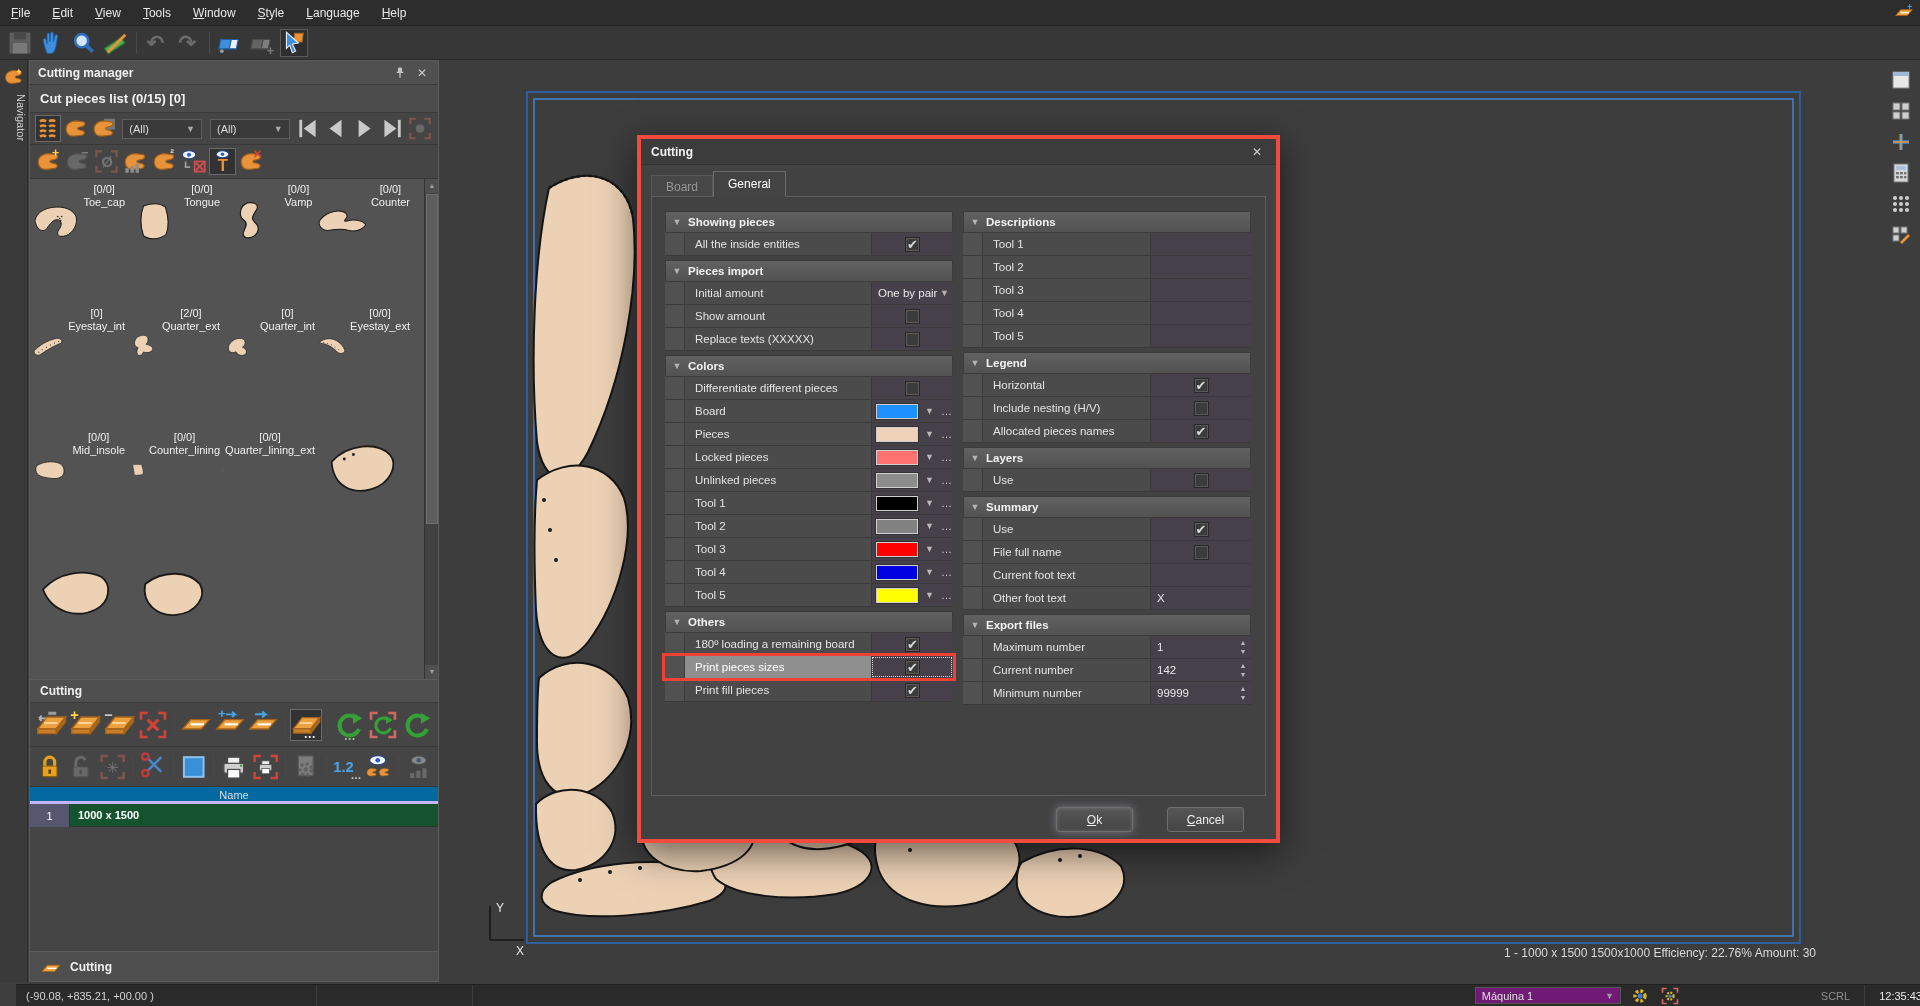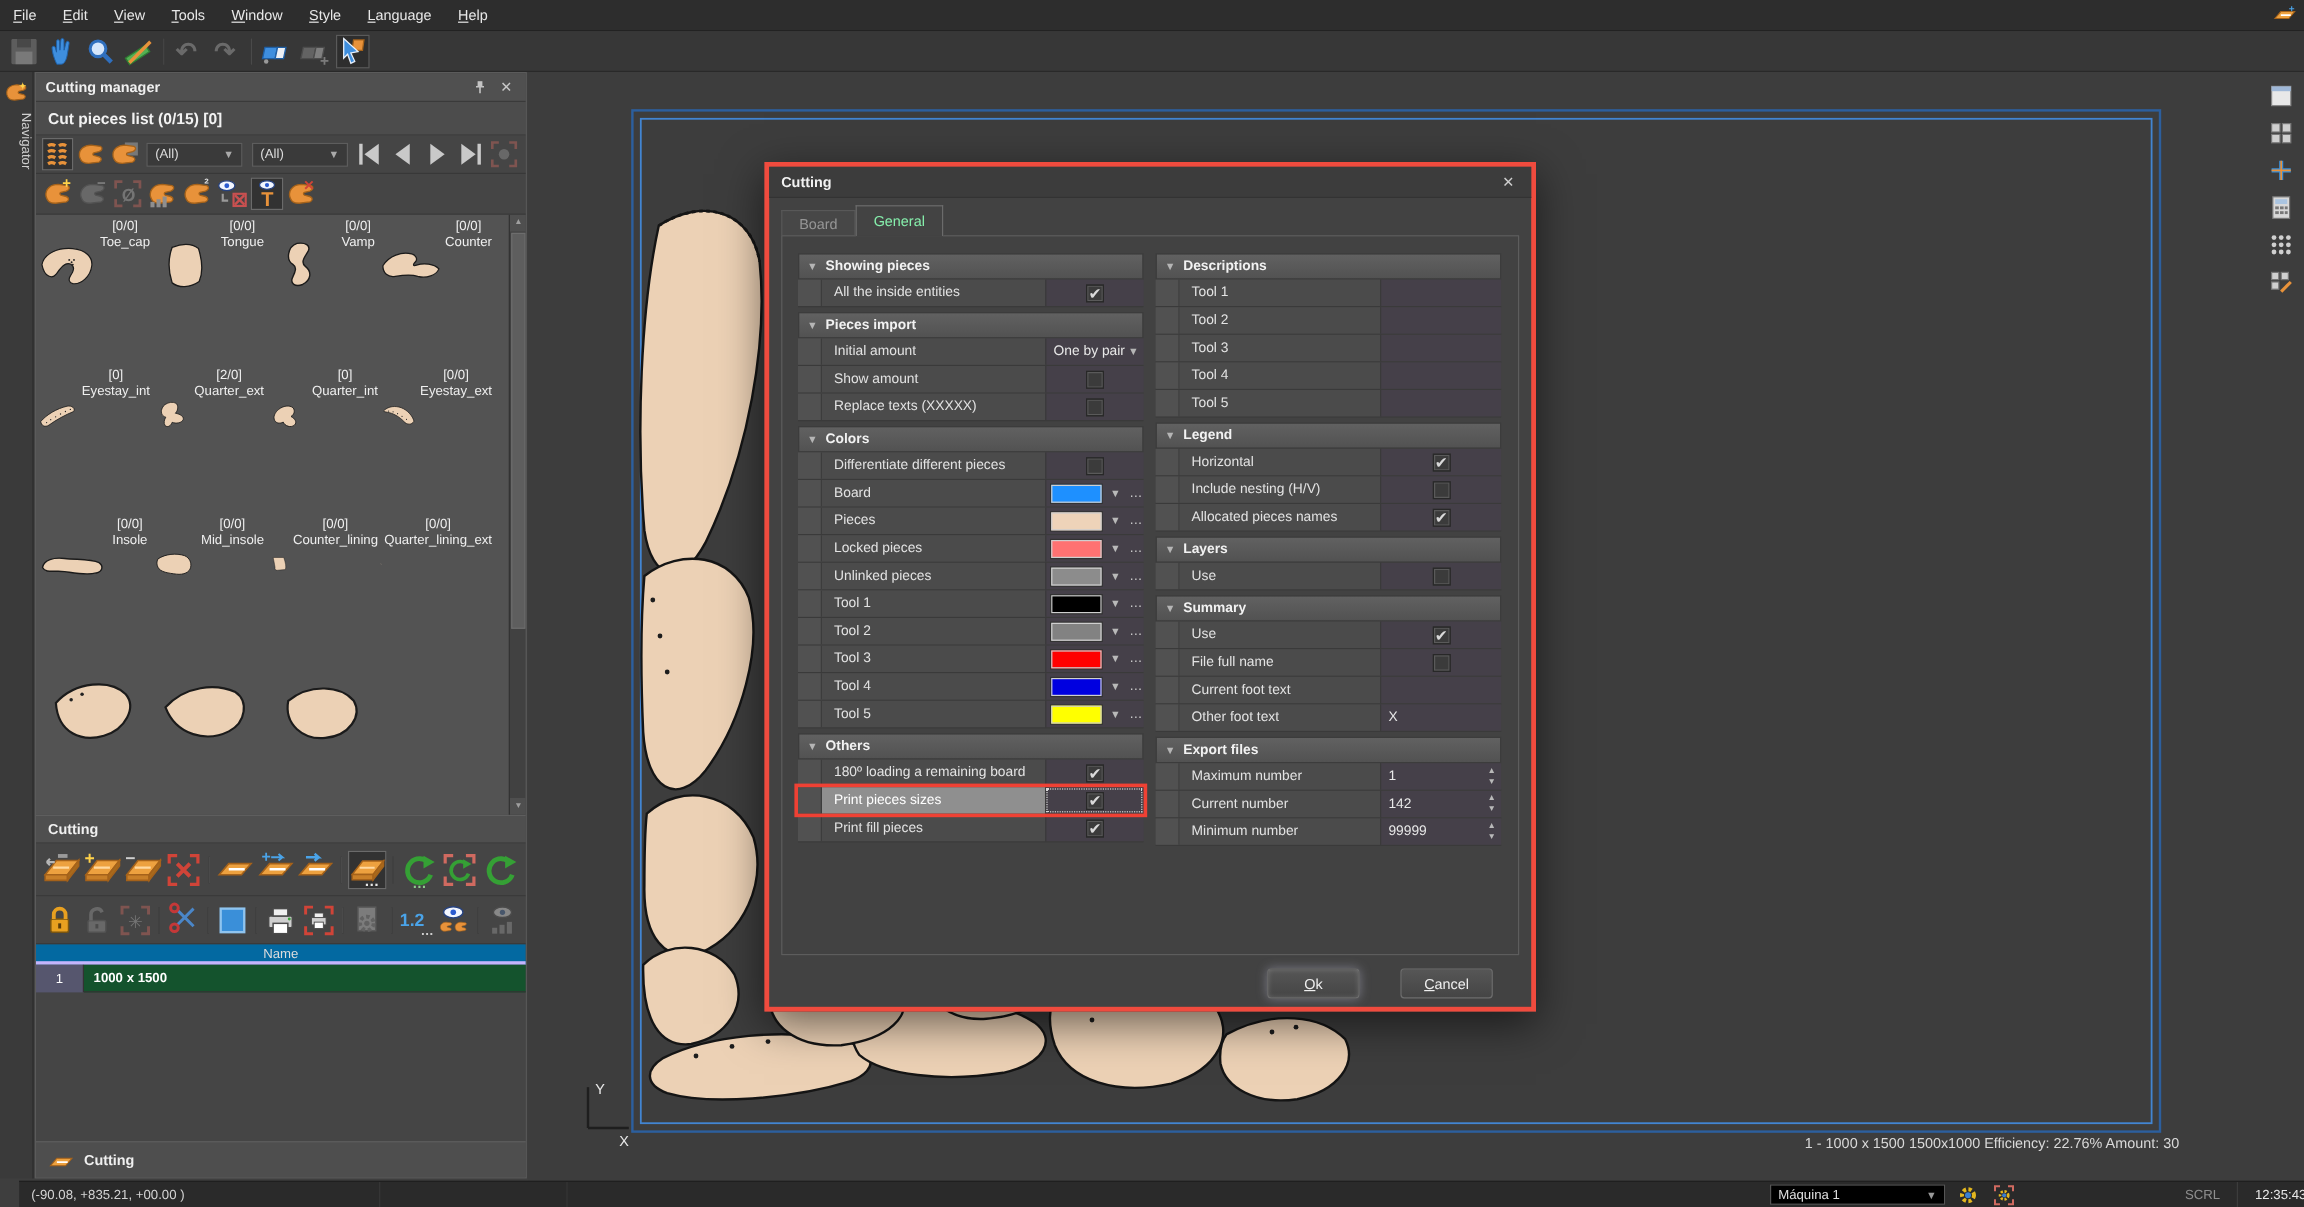--- a/index.html
+++ b/index.html
@@ -84,21 +84,21 @@
 
   
   .dialog { position:absolute; left:637px; top:135px; width:643px; height:708px;
     background:#424242; border:4px solid #f04b3e; box-shadow:0 10px 34px rgba(0,0,0,.55); }
   .dlg-title { height:26px; background:#3c3c3c; border-bottom:1px solid #333; display:flex; align-items:center; padding:0 10px; }
   .dlg-title .t { font-size:12px; font-weight:bold; color:#f2f2f2; flex:1; }
   .dlg-close { width:18px; height:18px; color:#cfcfcf; font-size:12px; display:flex; align-items:center; justify-content:center; }
   .dlg-tabs { position:absolute; left:10px; top:32px; display:flex; align-items:flex-end; height:26px; }
   .tab { font-size:12px; padding:0 14px; display:flex; align-items:center; }
   .tab.disabled { color:#969696; background:#474747; border:1px solid #585858; height:22px; border-bottom:none; }
-  .tab.active { color:#86efac; background:#434343; border:1px solid #6b6b6b; border-bottom:1px solid #434343; height:26px; position:relative; z-index:2; }
+  .tab.active { color:#ffffff; background:#434343; border:1px solid #6b6b6b; border-bottom:1px solid #434343; height:26px; position:relative; z-index:2; }
   .dlg-page { position:absolute; left:10px; top:57px; width:615px; height:600px;
     border:1px solid #5d5d5d; background:#424242; }
   .pcol { position:absolute; top:14px; width:288px; font-size:11.5px; }
   .pcol.left { left:13px; } .pcol.right { left:311px; }
   .sec { margin-bottom:4px; }
   .sec-header { height:22px; background:linear-gradient(#616161,#525252); border:1px solid #3c3c3c;
     display:flex; align-items:center; font-weight:bold; color:#f2f2f2; }
   .sec-header .caret { width:22px; text-align:center; color:#b5b5b5; font-size:9px; }
   .prow { height:23px; display:flex; position:relative; border-bottom:1px solid #3a3a3a; }
   .prow .gutter { width:20px; background:#515151; border-right:1px solid #3c3c3c; }
@@ -126,21 +126,21 @@
     display:flex; align-items:center; justify-content:center; }
   .dbtn.focus { box-shadow:0 0 9px rgba(220,220,255,.35), inset 0 0 4px rgba(255,255,255,.18); }
   .dbtn u { text-decoration:underline; }
 
   
   .statusbar { position:absolute; left:16px; top:984px; width:1920px; height:22px; background:#2a2a2a;
     border-top:1px solid #1f1f1f; display:flex; align-items:center; font-size:11px; color:#d3d3d3; }
   .sb-cell { padding:0 10px; height:100%; display:flex; align-items:center; }
   .sb-sep { width:1px; height:100%; background:#1c1c1c; border-right:1px solid #3c3c3c; }
   .sb-right { margin-left:auto; display:flex; align-items:center; height:100%; }
-  .machine-dd { width:146px; height:17px; background:#000000; border:1px solid #555; display:flex;
+  .machine-dd { width:146px; height:17px; background:#701a75; border:1px solid #555; display:flex;
     align-items:center; padding:0 6px; font-size:11px; color:#e0e0e0; }
   .machine-dd .arr { margin-left:auto; color:#999; font-size:9px; }
   .sb-ic { width:22px; height:20px; margin-left:8px; }
   .sb-scrl { color:#8f8f8f; margin:0 14px 0 140px; }
   .sb-time { padding:0 14px; border-left:1px solid #3c3c3c; color:#e8e8e8; height:100%; display:flex; align-items:center; }
 </style>
 </head>
 <body>
 
 <div class="app">
@@ -425,26 +425,20 @@
           <div class="piece-card">
             <svg viewBox="0 0 100 74">
               <path d="M10,24 C22,13 40,11 56,17 C72,23 86,38 90,53 C84,64 71,63 63,54 C51,41 33,31 18,29 C10,28 7,26 10,24 Z" fill="#ecd1b5" stroke="#1b1b1b" stroke-width="2"></path>
               <circle cx="22" cy="26" r="1.6" fill="#222"></circle>
               <circle cx="34" cy="28" r="1.6" fill="#222"></circle>
               <circle cx="46" cy="33" r="1.6" fill="#222"></circle>
               <circle cx="58" cy="40" r="1.6" fill="#222"></circle>
               <circle cx="70" cy="48" r="1.6" fill="#222"></circle>
             </svg>
             <div class="piece-label">[0/0] Eyestay_ext</div>
-          </div>
-          <div class="piece-card">
-            <svg viewBox="0 0 100 74">
-              <path d="M6,42 C8,31 22,27 38,29 C56,31 76,29 88,35 C95,40 93,48 84,50 C70,54 52,50 38,48 C24,46 10,51 6,42 Z" fill="#ecd1b5" stroke="#1b1b1b" stroke-width="2"></path>
-            </svg>
-            <div class="piece-label">[0/0] Insole</div>
           </div>
           <div class="piece-card">
             <svg viewBox="0 0 100 74">
               <path d="M12,26 C28,15 52,13 70,19 C81,24 85,34 83,44 C81,55 68,61 52,59 C36,57 17,55 12,44 C9,38 9,32 12,26 Z" fill="#ecd1b5" stroke="#1b1b1b" stroke-width="2"></path>
             </svg>
             <div class="piece-label">[0/0] Mid_insole</div>
           </div>
           <div class="piece-card">
             <svg viewBox="0 0 100 74">
               <path d="M28,10 L72,10 C79,30 83,48 79,60 L46,63 C38,63 34,60 36,52 L34,40 C32,29 30,19 28,10 Z" fill="#ecd1b5" stroke="#1b1b1b" stroke-width="2"></path>

